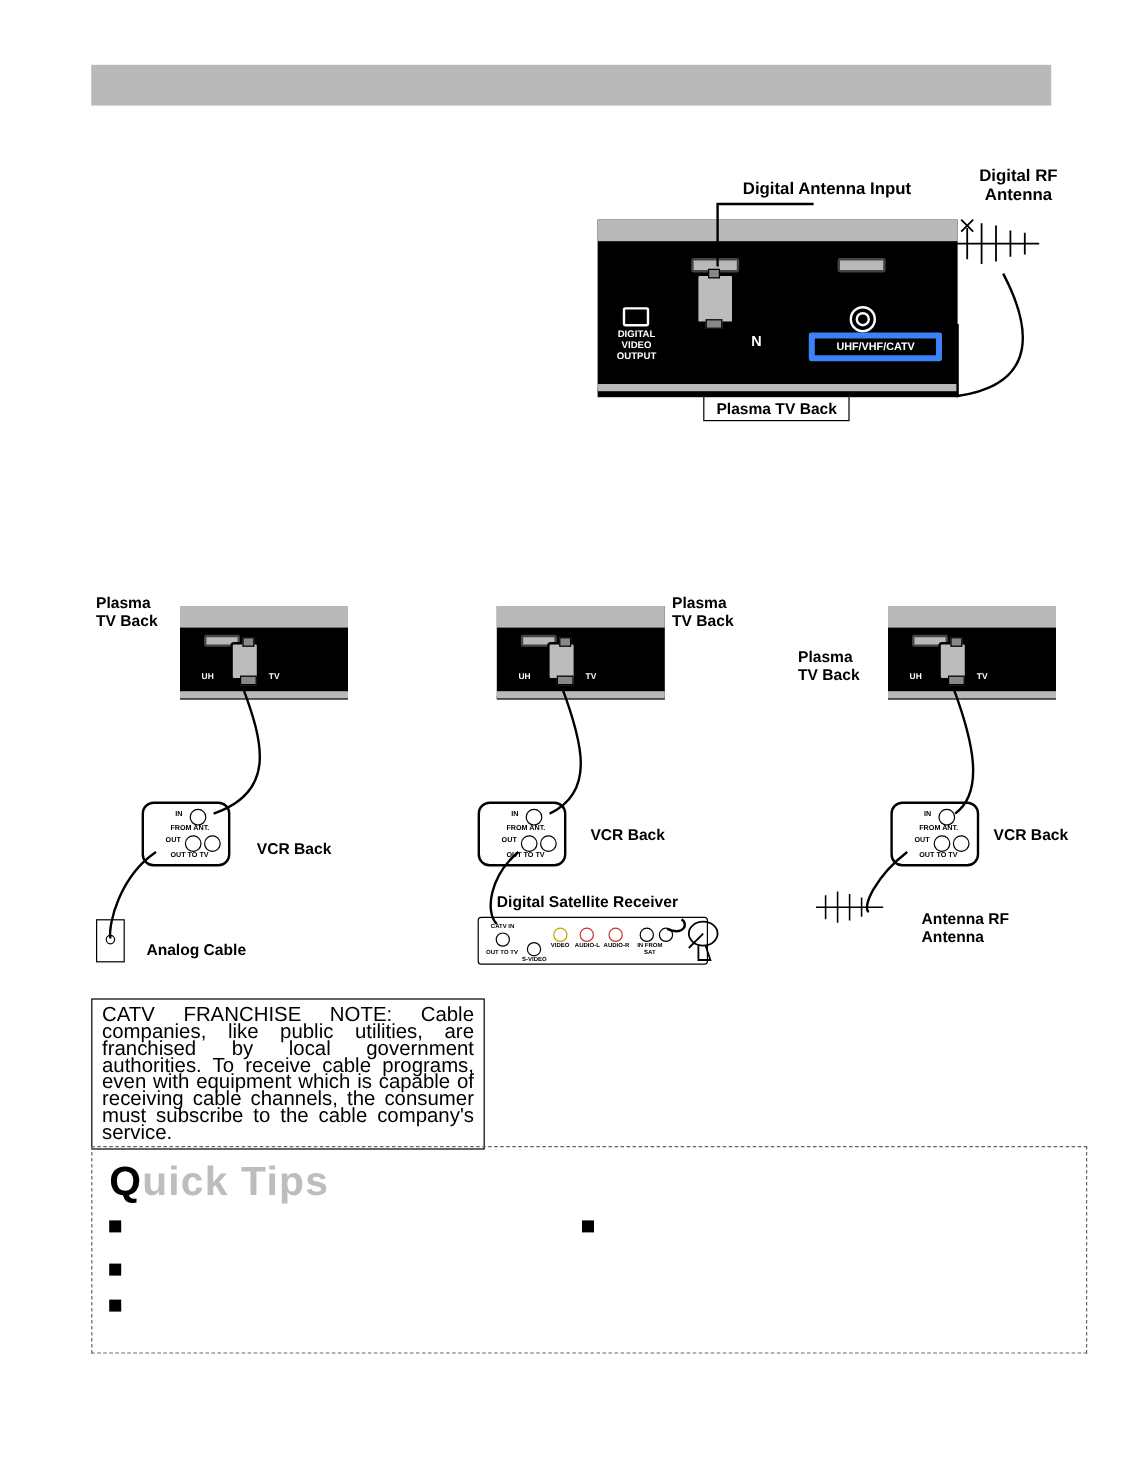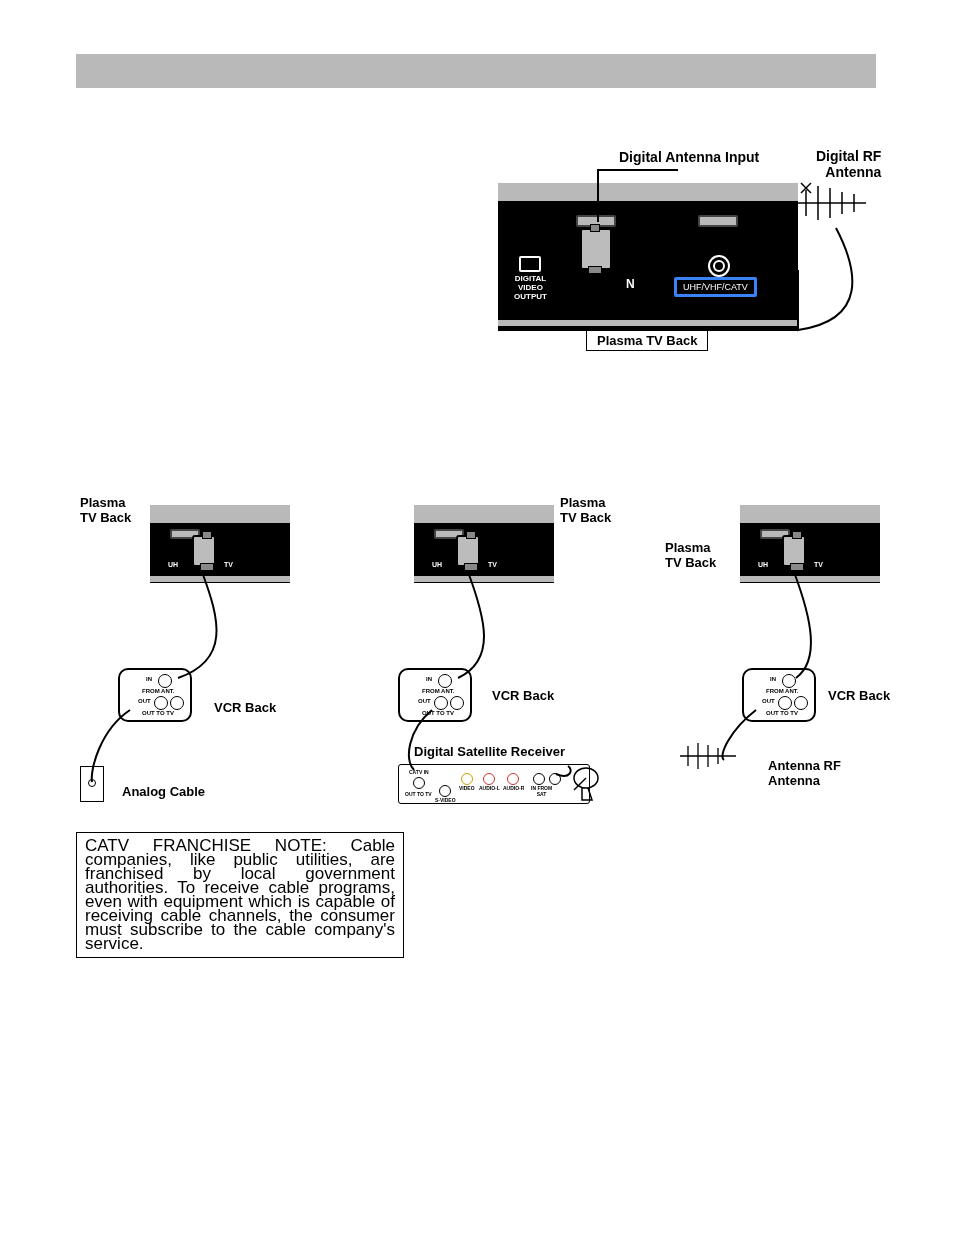--- a/index.html
+++ b/index.html
@@ -1,21 +1,21 @@
 <!DOCTYPE html>
 <html><head>
 <meta charset="utf-8">
 <style>
   html,body{margin:0;padding:0;background:#fff;font-family:Arial,Helvetica,sans-serif;color:#000}
   .page{width:954px;height:1235px;position:relative;margin:0 auto}
   .hdr-bar{position:absolute;left:76px;top:54px;width:800px;height:34px;background:#b9b9b9}
   .lbl{position:absolute;font-weight:700;color:#000}
   .tvpanel{position:absolute;background:#000;border-top:18px solid #b9b9b9}
   .tvpanel .slot{position:absolute;width:36px;height:8px;background:#b9b9b9;border:2px solid #444;border-radius:2px}
-  .tvpanel .portlabel{position:absolute;border:3px solid #3b82f6;color:#fff;font-size:9px;font-weight:400;padding:2px 6px;border-radius:2px;text-align:center;white-space:nowrap}
+  .tvpanel .portlabel{position:absolute;border:5px solid #3b82f6;color:#fff;font-size:9px;font-weight:700;padding:2px 18px;border-radius:2px;text-align:center;white-space:nowrap}
   .tvpanel .digaudio{position:absolute;color:#fff;font-size:8px;font-weight:700;text-align:center;line-height:9px}
   .tvpanel .rcajack{position:absolute;width:18px;height:18px;border:2px solid #fff;border-radius:50%}
   .tvpanel .rcajack:after{content:"";position:absolute;left:3px;top:3px;width:8px;height:8px;border:2px solid #fff;border-radius:50%}
   .coax{position:absolute;width:28px;height:38px;background:#bcbcbc;border:2px solid #000;border-radius:3px}
   .coax:before{content:"";position:absolute;left:8px;top:-6px;width:8px;height:6px;background:#888;border:1px solid #000}
   .coax:after{content:"";position:absolute;left:6px;bottom:-6px;width:12px;height:6px;background:#888;border:1px solid #000}
   .baseline{position:absolute;height:2px;background:#000}
   .baseline-grey{position:absolute;height:6px;background:#b9b9b9}
   .vcrbox{position:absolute;width:70px;height:50px;border:2px solid #000;border-radius:10px;background:#fff}
   .vcrbox .mini{position:absolute;width:12px;height:12px;border:1.5px solid #000;border-radius:50%}
@@ -37,21 +37,21 @@
   .plasmaBackLabel{position:absolute;border:1.5px solid #000;padding:2px 10px;font-weight:700;font-size:13px;background:#fff}
 </style>
 </head>
 <body>
 
 <div class="page">
 
   <div class="hdr-bar"></div>
 
   <div class="lbl" style="left:619px;top:149px;font-size:14px">Digital Antenna Input</div>
-  <div class="lbl" style="left:816px;top:148px;font-size:14px;text-align:right">
+  <div class="lbl" style="left:816px;top:138px;font-size:14px;text-align:center">
     <div>Digital RF</div>
     <div>Antenna</div>
   </div>
 
   <div class="tvpanel" style="left:498px;top:183px;width:300px;height:130px">
     <div class="slot" style="left:78px;top:14px"></div>
     <div class="slot" style="left:200px;top:14px"></div>
     <div class="digaudio" style="left:16px;top:55px">
       <div style="width:18px;height:12px;border:2px solid #fff;border-radius:2px;margin:0 auto 2px auto"></div>
       <div>DIGITAL</div>
@@ -216,14 +216,23 @@
   </div>
   <svg class="wire" style="left:700px;top:560px" width="200" height="250">
     <path d="M 94 12 C 112 60 120 100 96 118"></path>
     <path d="M 56 150 C 30 170 18 196 24 200"></path>
   </svg>
 
   <div class="boxnote">
     <span>CATV FRANCHISE NOTE:  Cable companies, like public utilities, are franchised by local government authorities. To receive cable programs, even with equipment which is capable of receiving cable channels, the consumer must subscribe to the cable company's service.</span>
   </div>
 
+  <div class="qtips">
+    <h1><span class="q">Q</span><span>uick Tips</span></h1>
+    <div style="position:relative;height:90px">
+      <div style="position:absolute;left:0;top:0"><span class="sq"></span></div>
+      <div style="position:absolute;left:0;top:36px"><span class="sq"></span></div>
+      <div style="position:absolute;left:0;top:66px"><span class="sq"></span></div>
+      <div style="position:absolute;left:394px;top:0"><span class="sq"></span></div>
+    </div>
+  </div>
 
 </div>
 
 </body></html>

